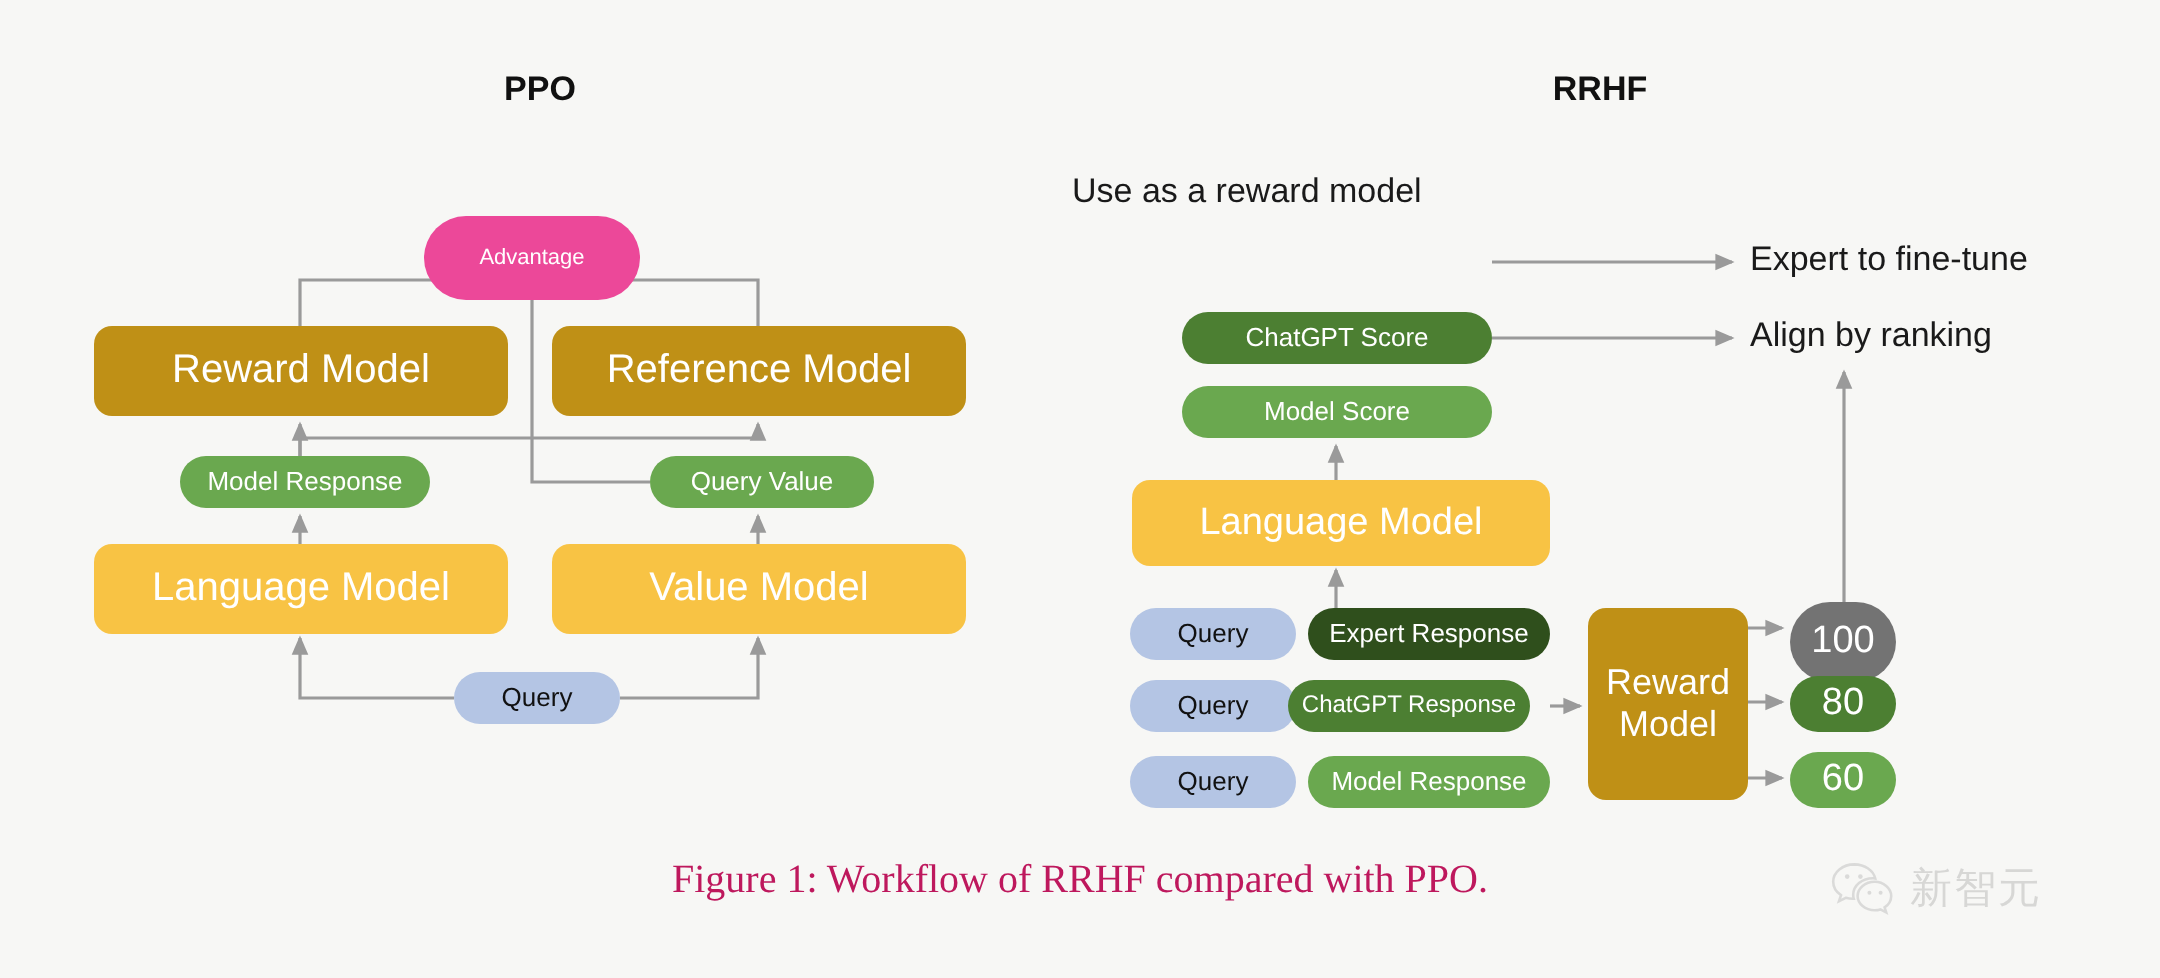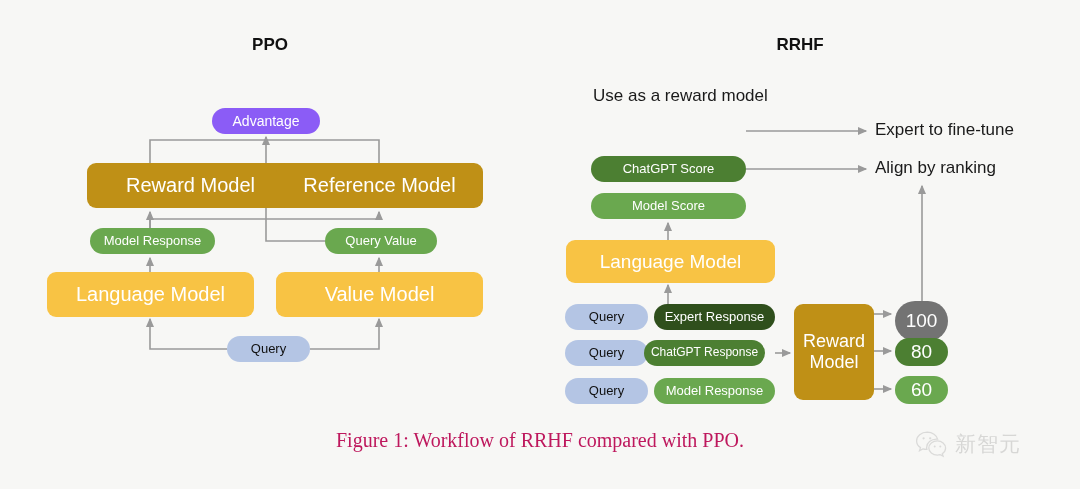--- a/index.html
+++ b/index.html
@@ -92,25 +92,25 @@
       <path d="M775,353 L790,353" marker-end="url(#ah)"></path>
 
       <path d="M873,314 L891,314" marker-end="url(#ah)"></path>
       <path d="M873,351 L891,351" marker-end="url(#ah)"></path>
       <path d="M873,389 L891,389" marker-end="url(#ah)"></path>
     </g>
   </svg>
 
   <div class="title" style="left:220px;top:35px;width:100px;">PPO</div>
 
-  <div class="node pill" style="left:212px;top:108px;width:108px;height:26px;background:#8b5cf6;font-size:14px;">
+  <div class="node pill" style="left:212px;top:108px;width:108px;height:42px;background:#ec4899;font-size:11px;">
     <span>Advantage</span>
   </div>
 
-  <div class="node rect" style="left:47px;top:163px;width:207px;height:45px;background:#bf9016;font-size:20px;margin-left:40px;">
+  <div class="node rect" style="left:47px;top:163px;width:207px;height:45px;background:#bf9016;font-size:20px;">
     <span>Reward Model</span>
   </div>
 
   <div class="node rect" style="left:276px;top:163px;width:207px;height:45px;background:#bf9016;font-size:20px;">
     <span>Reference Model</span>
   </div>
 
   <div class="node pill" style="left:90px;top:228px;width:125px;height:26px;background:#6aa84f;font-size:13px;">
     <span>Model Response</span>
   </div>
@@ -126,21 +126,21 @@
   <div class="node rect" style="left:276px;top:272px;width:207px;height:45px;background:#f8c344;font-size:20px;">
     <span>Value Model</span>
   </div>
 
   <div class="node pill" style="left:227px;top:336px;width:83px;height:26px;background:#b4c5e4;color:#111;font-size:13px;">
     <span>Query</span>
   </div>
 
   <div class="title" style="left:750px;top:35px;width:100px;">RRHF</div>
 
-  <div class="plain big" style="left:593px;top:86px;">Use as a reward model</div>
+  <div class="plain big" style="left:536px;top:86px;">Use as a reward model</div>
 
   <div class="node pill" style="left:591px;top:156px;width:155px;height:26px;background:#4c7f32;font-size:13px;">
     <span>ChatGPT Score</span>
   </div>
   <div class="node pill" style="left:591px;top:193px;width:155px;height:26px;background:#6aa84f;font-size:13px;">
     <span>Model Score</span>
   </div>
 
   <div class="plain big" style="left:875px;top:120px;">Expert to fine-tune</div>
   <div class="plain big" style="left:875px;top:158px;">Align by ranking</div>

